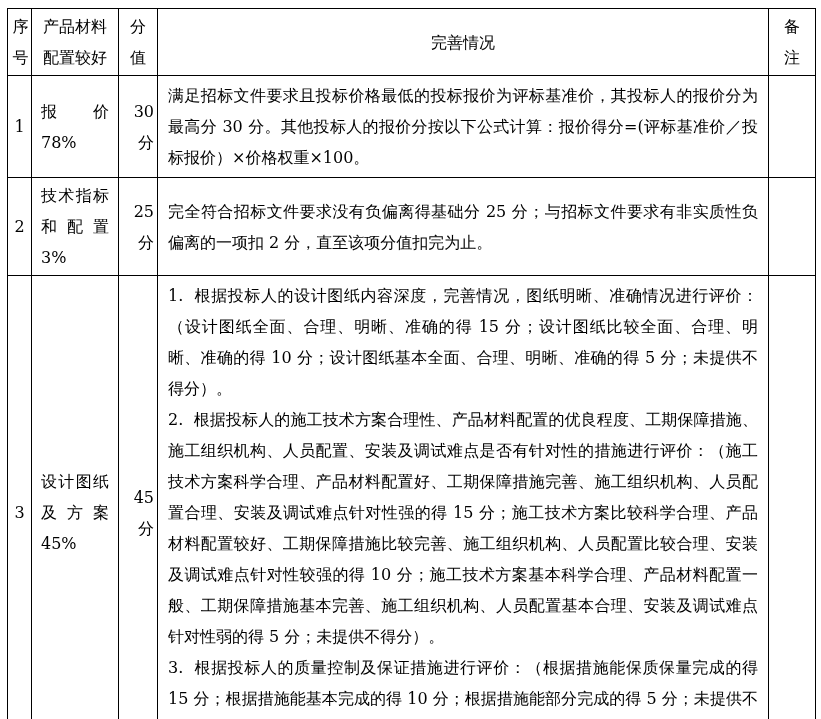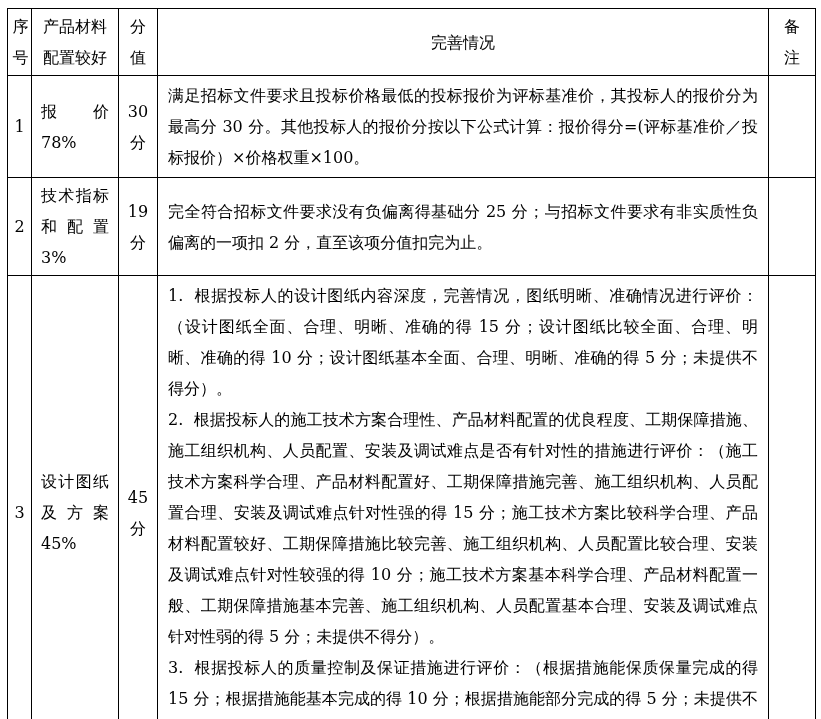--- a/index.html
+++ b/index.html
@@ -57,21 +57,21 @@
   td.cell-no {
     text-align: center;
     padding: 2px 2px;
   }
   td.cell-factor {
     text-align: justify;
     text-justify: inter-ideograph;
     padding: 2px 9px;
   }
   td.cell-score {
-    text-align: center;
+    text-align: right;
     padding: 2px 3px;
     word-break: keep-all;
   }
   td.cell-criteria {
     text-align: justify;
     text-justify: inter-ideograph;
     padding: 4px 10px;
   }
   td.cell-criteria p {
     margin: 0;
@@ -106,21 +106,21 @@
       <td class="cell-score">30 分</td>
       <td class="cell-criteria">
         <p>满足招标文件要求且投标价格最低的投标报价为评标基准价，其投标人的报价分为最高分 30 分。其他投标人的报价分按以下公式计算：报价得分=(评标基准价／投标报价）×价格权重×100。</p>
       </td>
       <td class="cell-remark"></td>
     </tr>
 
     <tr class="row-2">
       <td class="cell-no">2</td>
       <td class="cell-factor">技术指标和配置 3%</td>
-      <td class="cell-score">19 分</td>
+      <td class="cell-score">25 分</td>
       <td class="cell-criteria">
         <p>完全符合招标文件要求没有负偏离得基础分 25 分；与招标文件要求有非实质性负偏离的一项扣 2 分，直至该项分值扣完为止。</p>
       </td>
       <td class="cell-remark"></td>
     </tr>
 
     <tr class="row-3">
       <td class="cell-no">3</td>
       <td class="cell-factor">设计图纸及方案 45%</td>
       <td class="cell-score">45 分</td>

